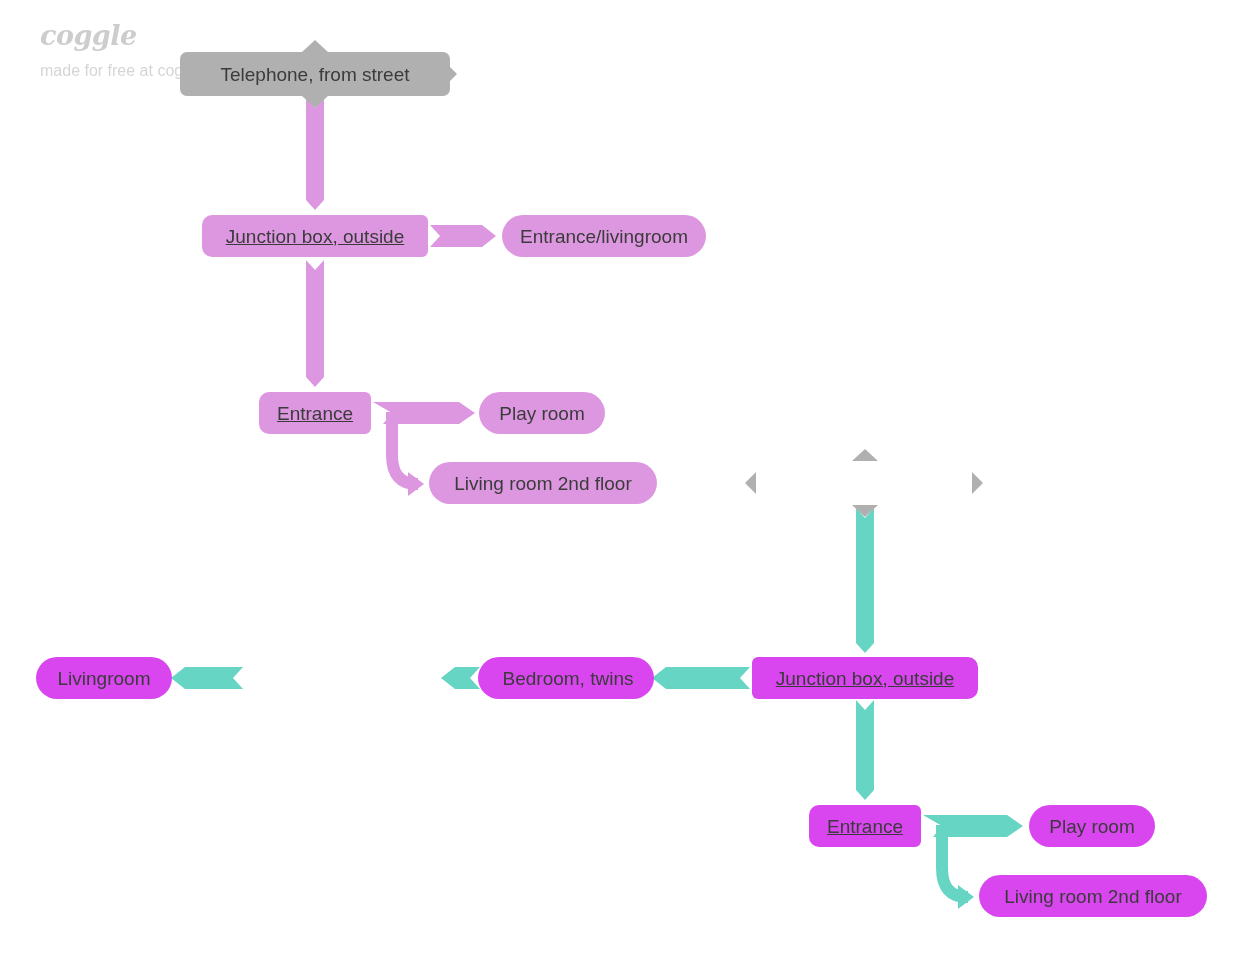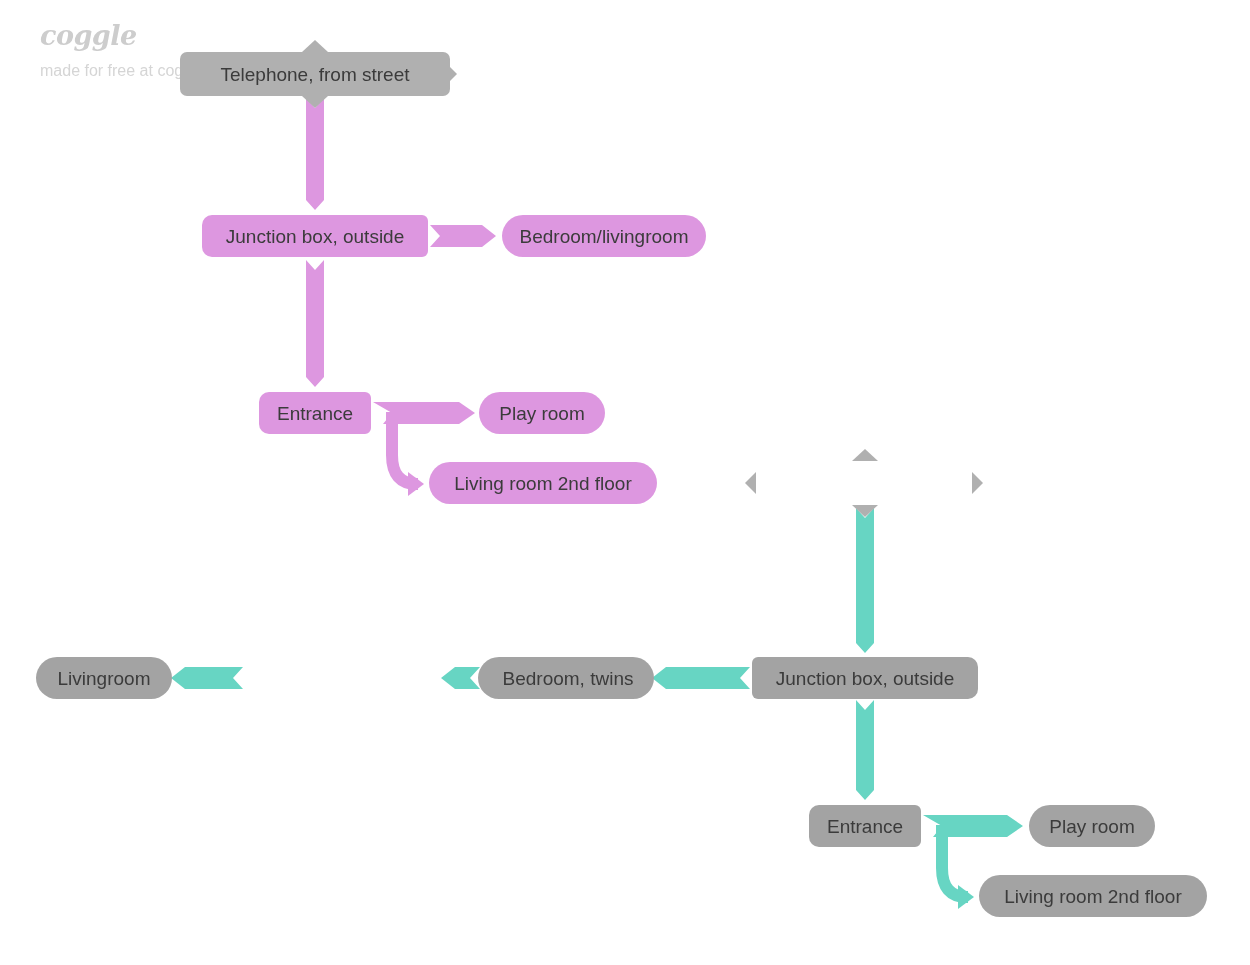--- a/index.html
+++ b/index.html
@@ -67,24 +67,24 @@
     border-right:11px solid #b0b0b0;
   }
   .nub-right{
     border-top:11px solid transparent;
     border-bottom:11px solid transparent;
     border-left:11px solid #b0b0b0;
   }
 
   
   .pill{border-radius:22px;height:42px;padding:0 20px;}
-  .box-l{border-radius:10px;height:42px;padding:0 24px;}
+  .box-l{border-radius:10px;height:42px;padding:0 24px;text-decoration:underline;}
 
   .purple{background:#dd97e0;}
-  .teal{background:#a3a3a3;}
+  .teal{background:#d946ef;}
 </style>
 </head>
 <body>
 
 <div id="canvas">
 
   <div class="wm wm-logo">coggle</div>
   <div class="wm wm-sub">made for free at coggle.it</div>
 
   <svg id="links" viewBox="0 0 1250 965">
@@ -121,21 +121,21 @@
   <div class="nub nub-right" style="left:446px;top:63px;"></div>
   <div class="node root" style="left:180px;top:52px;width:270px;">
     <span class="node-text">Telephone, from street</span>
   </div>
 
   <div class="node purple box-l" style="left:202px;top:215px;width:226px;border-radius:10px 6px 6px 10px;">
     <span class="node-text">Junction box, outside</span>
   </div>
 
   <div class="node purple pill" style="left:502px;top:215px;width:204px;">
-    <span class="node-text">Bedroom/livingroom</span>
+    <span class="node-text">Entrance/livingroom</span>
   </div>
 
   <div class="node purple box-l" style="left:259px;top:392px;width:112px;border-radius:10px 6px 6px 10px;">
     <span class="node-text">Entrance</span>
   </div>
 
   <div class="node purple pill" style="left:479px;top:392px;width:126px;">
     <span class="node-text">Play room</span>
   </div>
 

